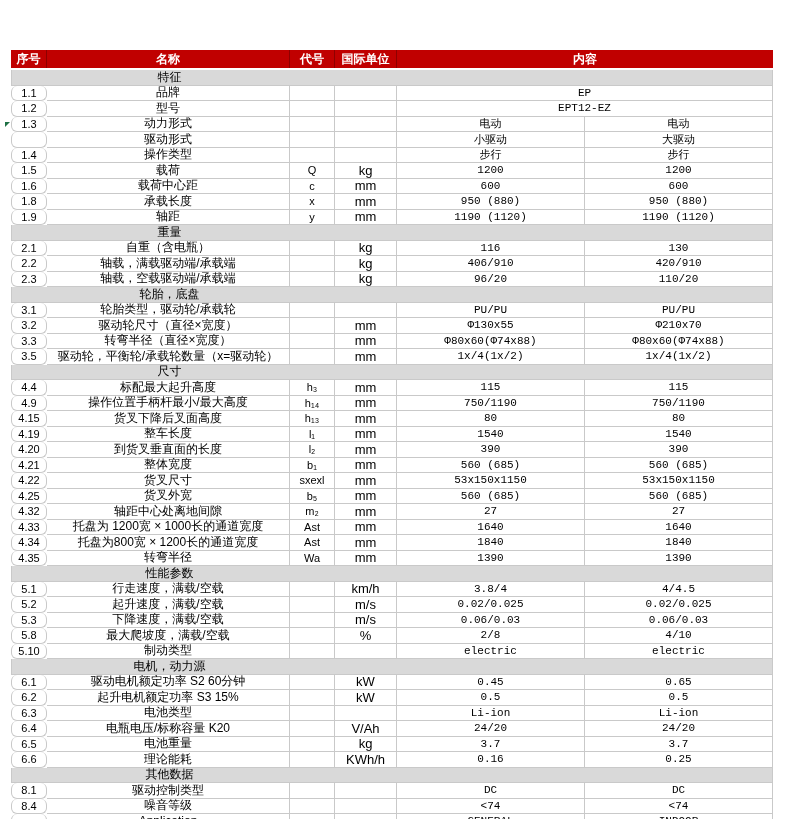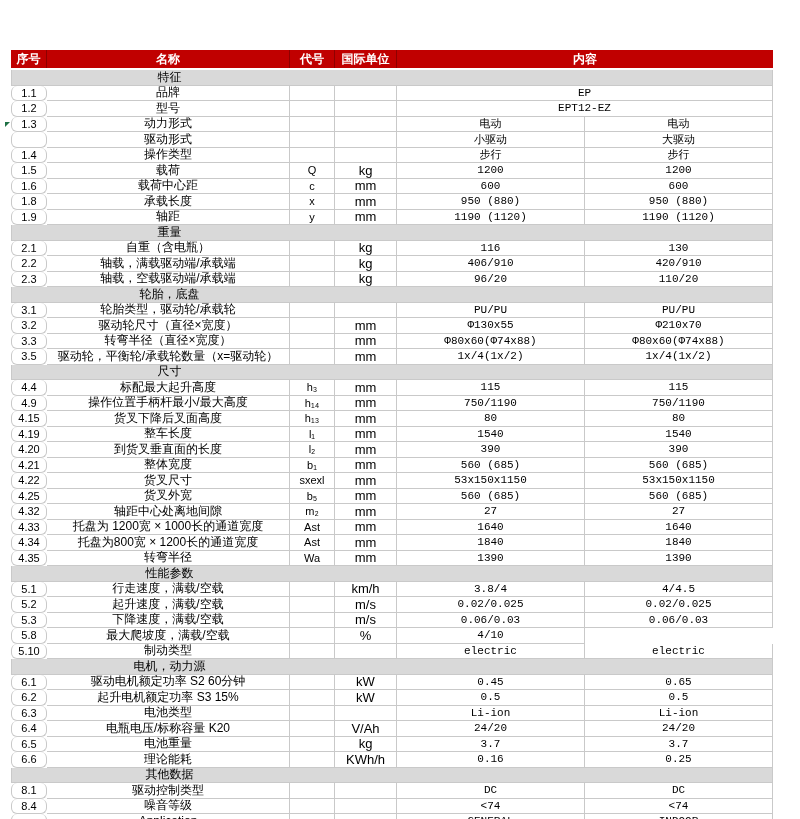--- a/index.html
+++ b/index.html
@@ -303,20 +303,21 @@
         <div class="cell w2 code"></div>
         <div class="cell w3 unit">m/s</div>
         <div class="cell w4 val">0.06/0.03</div>
         <div class="cell w5 val">0.06/0.03</div>
       </div>
       <div class="row data-row">
         <div class="cell w0 num first">5.8</div>
         <div class="cell w1 nm">最大爬坡度，满载/空载</div>
         <div class="cell w2 code"></div>
         <div class="cell w3 unit">%</div>
+        <div class="cell w4 val">2/8</div>
         <div class="cell w5 val">4/10</div>
       </div>
       <div class="row data-row">
         <div class="cell w0 num first">5.10</div>
         <div class="cell w1 nm">制动类型</div>
         <div class="cell w2 code"></div>
         <div class="cell w3 unit"></div>
         <div class="cell w4 val">electric</div>
         <div class="cell w5 val">electric</div>
       </div>

